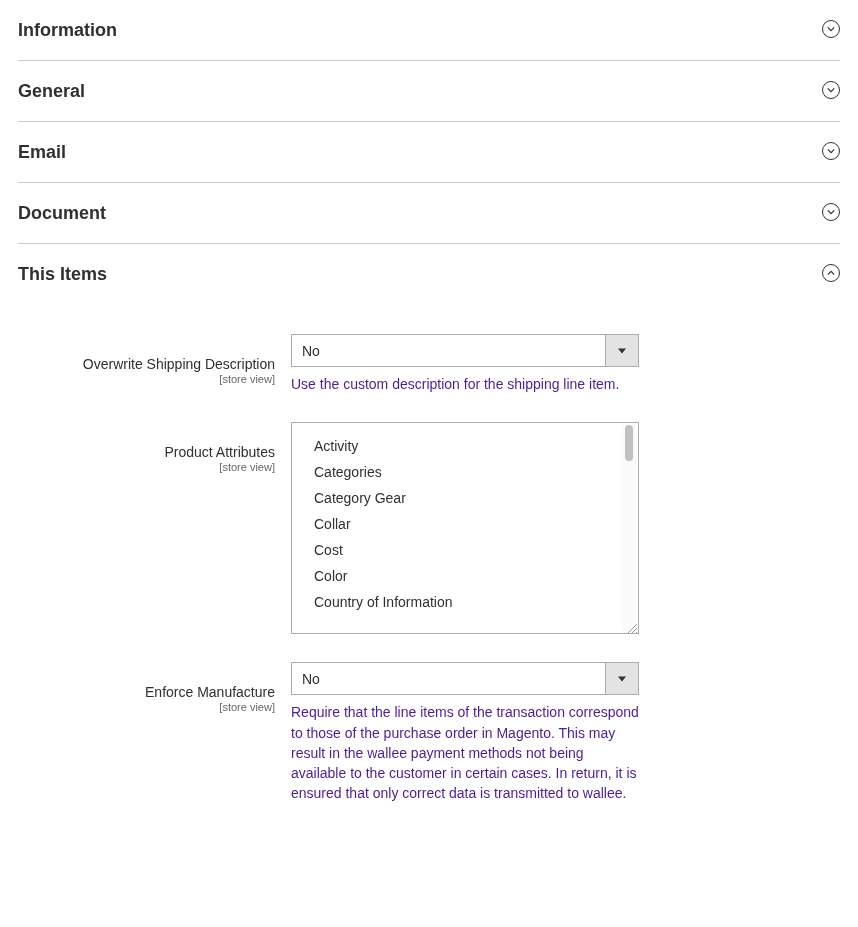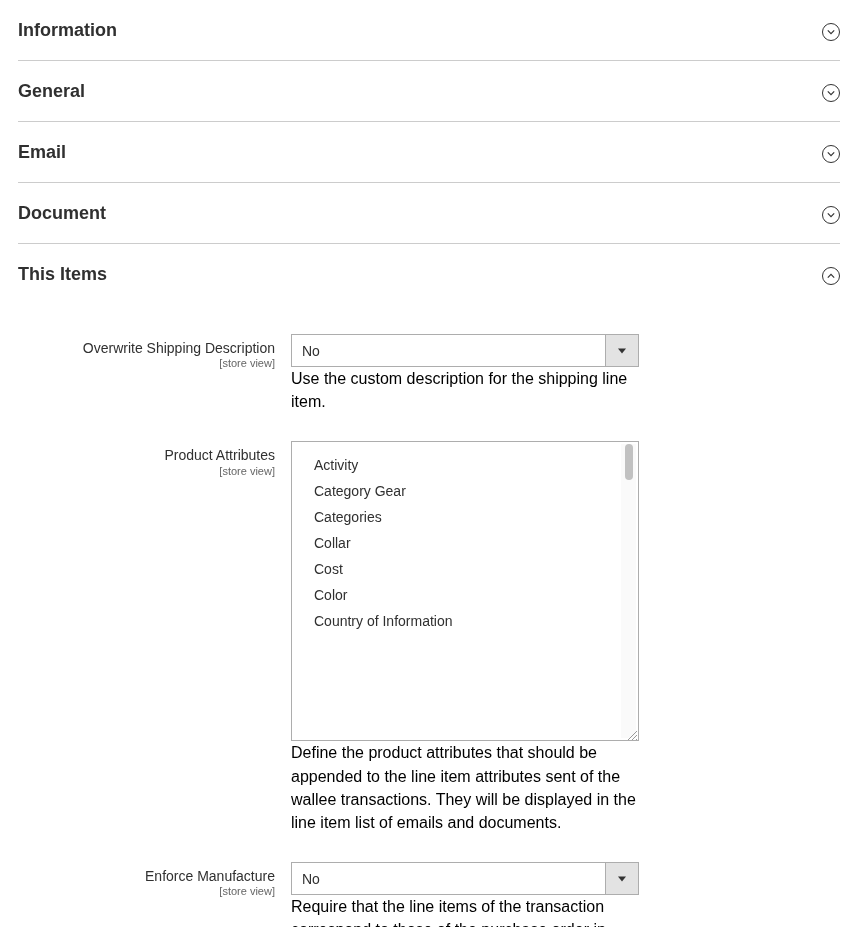--- a/index.html
+++ b/index.html
@@ -8,21 +8,21 @@
     background: #fff;
     color: #303030;
     padding: 0 18px;
     width: 858px;
   }
   .section {
     border-bottom: 1px solid #ccc;
   }
   .section-header {
     display: flex;
-    align-items: flex-end;
+    align-items: flex-start;
     justify-content: space-between;
     padding: 20px 0 19px 0;
     cursor: pointer;
   }
   .section-header h2 {
     font-size: 18px;
     font-weight: 600;
     color: #303030;
   }
   .chevron-icon {
@@ -52,20 +52,21 @@
     display: flex;
     margin-bottom: 28px;
   }
   .field-row:last-child { margin-bottom: 10px; }
   .field-label-col {
     width: 273px;
     flex-shrink: 0;
     text-align: right;
     padding-right: 16px;
     padding-top: 5px;
+    margin-top: 16px;
   }
   .field-label {
     font-size: 14px;
     color: #303030;
     display: block;
     line-height: 1.3;
   }
   .field-scope {
     font-size: 11px;
     color: #666;
@@ -98,28 +99,28 @@
     display: flex;
     align-items: center;
     justify-content: center;
   }
   .select-btn svg {
     width: 8px;
     height: 6px;
     fill: #333;
   }
   .field-note {
-    font-size: 16px;
-    color: #000000;
-    margin-top: 0;
+    font-size: 14px;
+    color: #4c1d95;
+    margin-top: 7px;
     line-height: 1.45;
   }
   .multiselect {
     width: 100%;
-    height: 300px;
+    height: 212px;
     border: 1px solid #adadad;
     position: relative;
     overflow: hidden;
     background: #fff;
   }
   .multiselect-inner {
     position: absolute;
     inset: 0;
     overflow-y: hidden;
     padding: 10px 0 0 0;
@@ -240,39 +241,38 @@
 
     <div class="field-row">
       <div class="field-label-col">
         <span class="field-label">Product Attributes</span>
         <span class="field-scope">[store view]</span>
       </div>
       <div class="field-control-col">
         <div class="multiselect">
           <div class="multiselect-inner">
             <div class="multiselect-option">Activity</div>
+            <div class="multiselect-option">Categories</div>
             <div class="multiselect-option">Category Gear</div>
-            <div class="multiselect-option">Categories</div>
             <div class="multiselect-option">Collar</div>
             <div class="multiselect-option">Cost</div>
             <div class="multiselect-option">Color</div>
             <div class="multiselect-option">Country of Information</div>
           </div>
           <div class="multiselect-scrollbar">
             <div class="multiselect-thumb"></div>
           </div>
           <div class="resize-handle">
             <svg viewBox="0 0 12 12">
               <line x1="2" y1="12" x2="12" y2="2"></line>
               <line x1="6" y1="12" x2="12" y2="6"></line>
               <line x1="10" y1="12" x2="12" y2="10"></line>
             </svg>
           </div>
         </div>
-        <div class="field-note">Define the product attributes that should be appended to the line item attributes sent of the wallee transactions. They will be displayed in the line item list of emails and documents.</div>
       </div>
     </div>
 
     <div class="field-row">
       <div class="field-label-col">
         <span class="field-label">Enforce Manufacture</span>
         <span class="field-scope">[store view]</span>
       </div>
       <div class="field-control-col">
         <div class="select-wrap">

